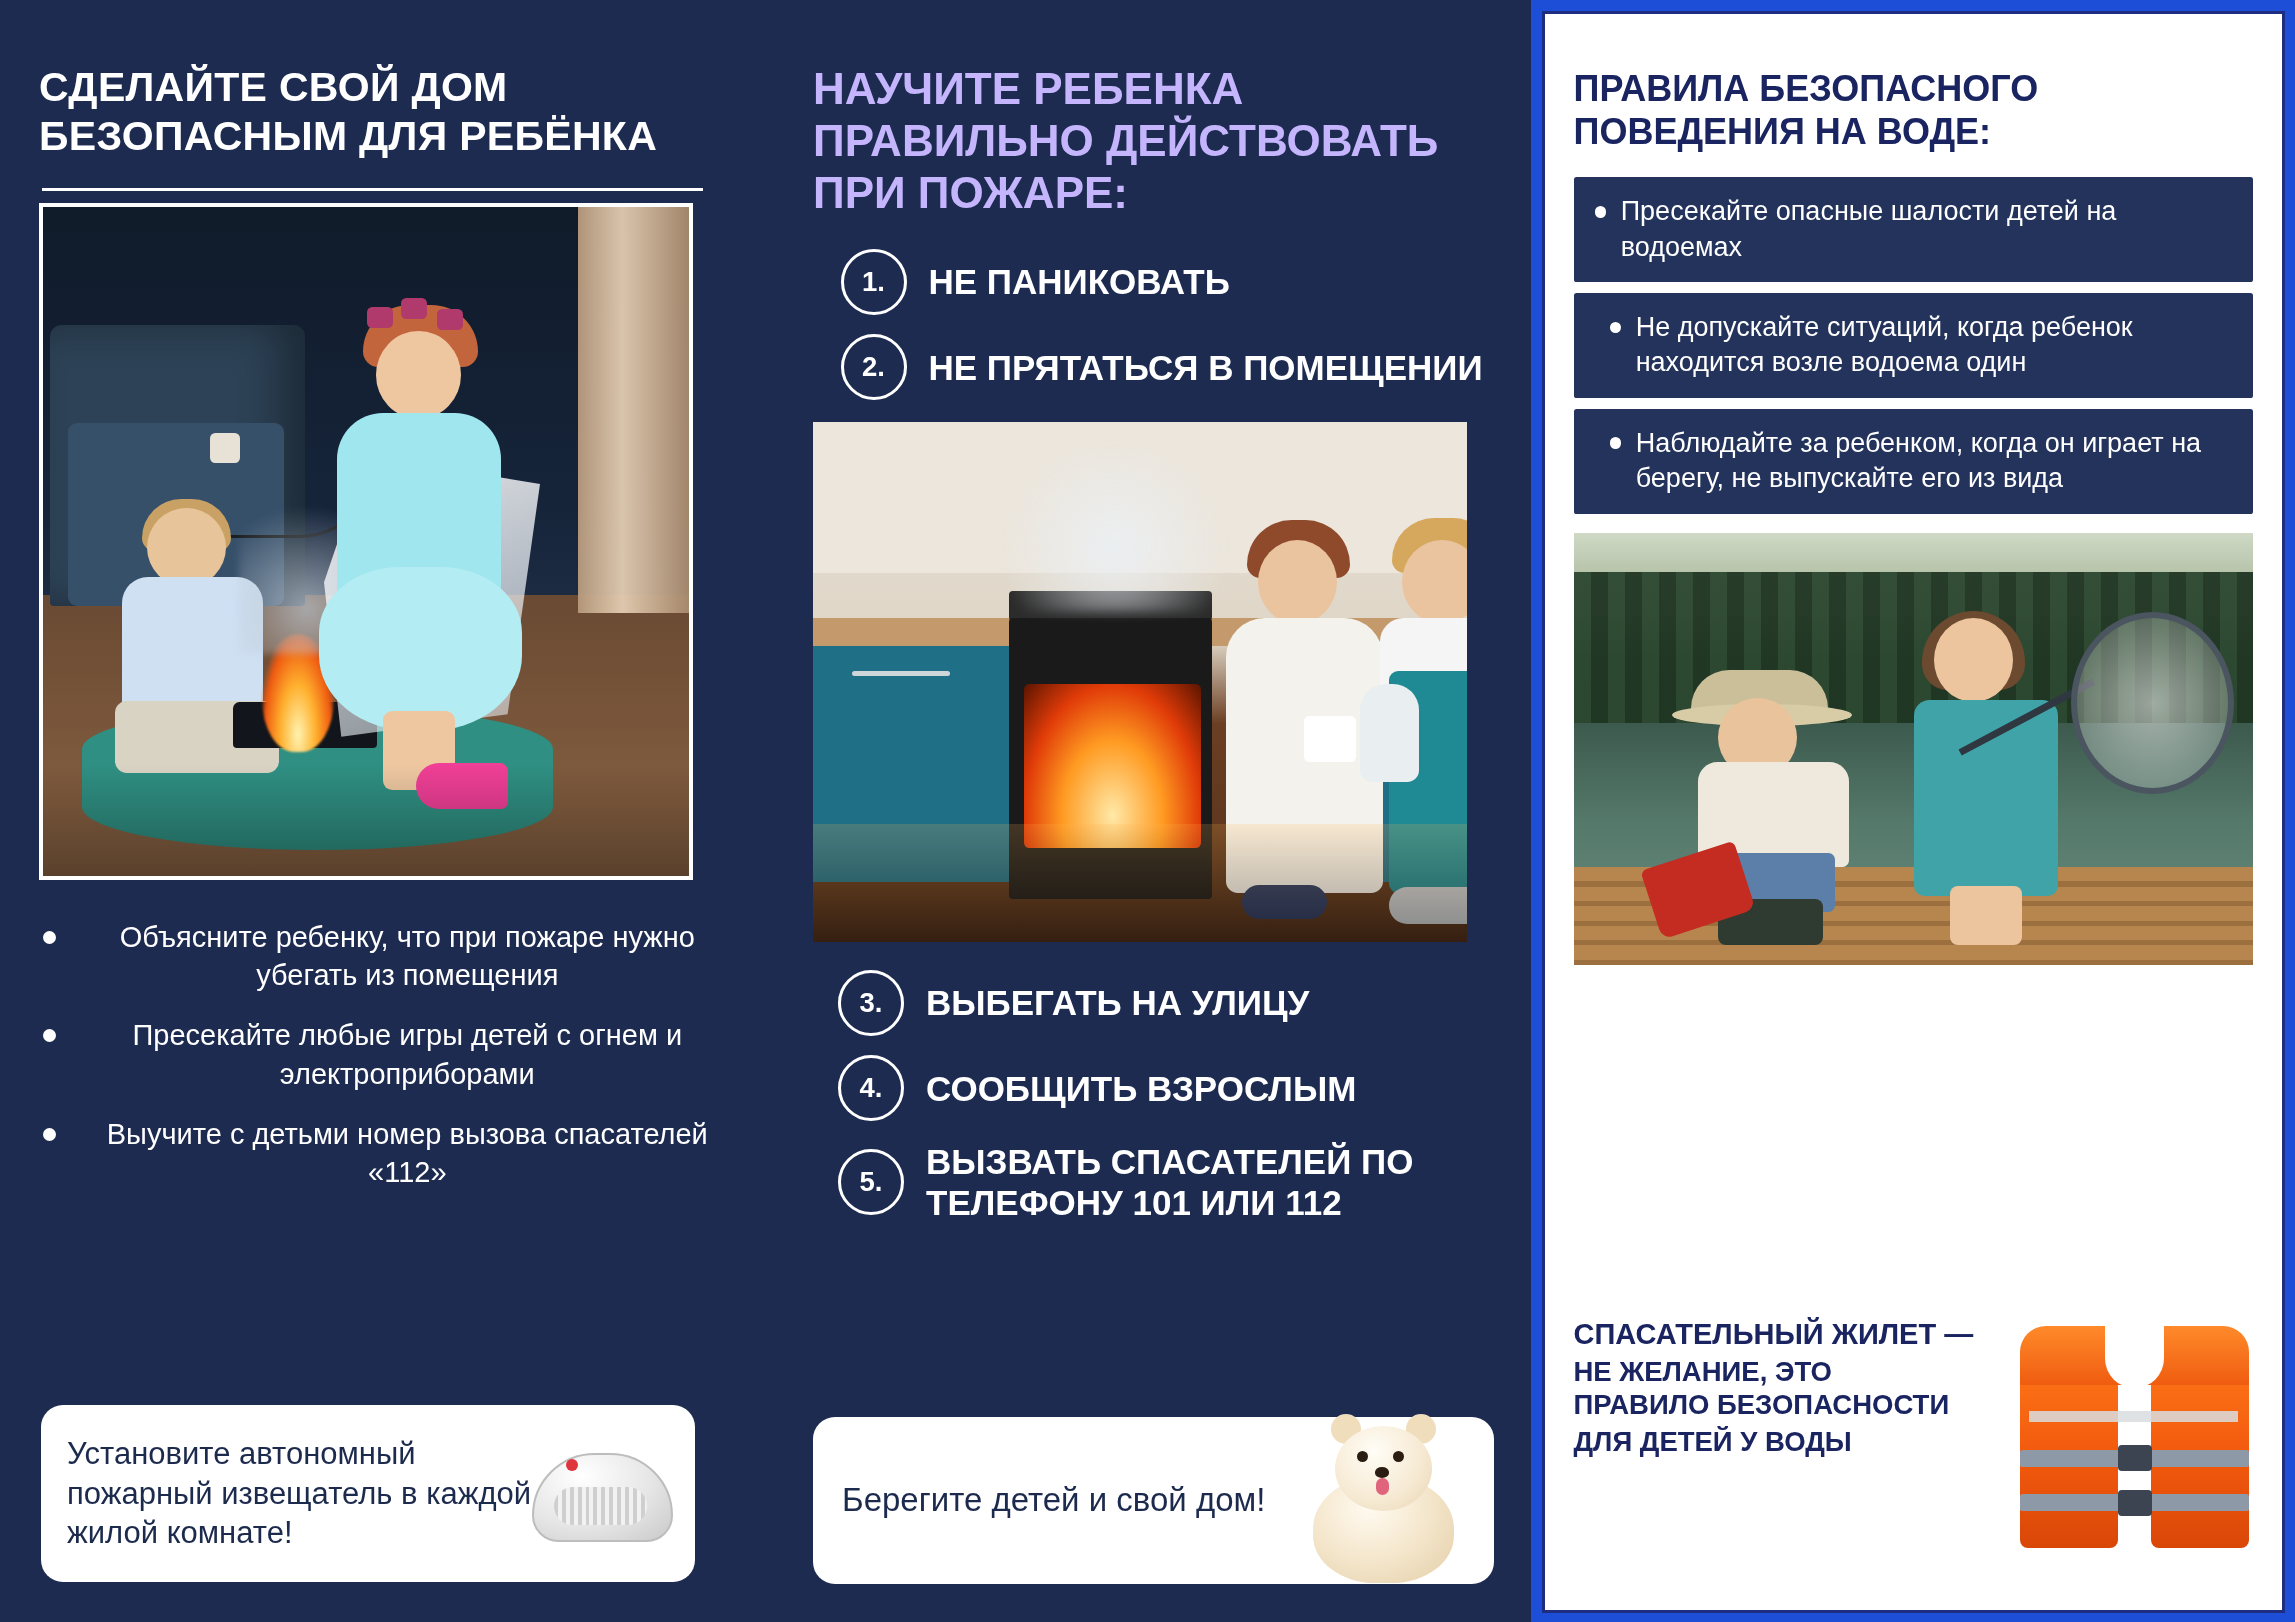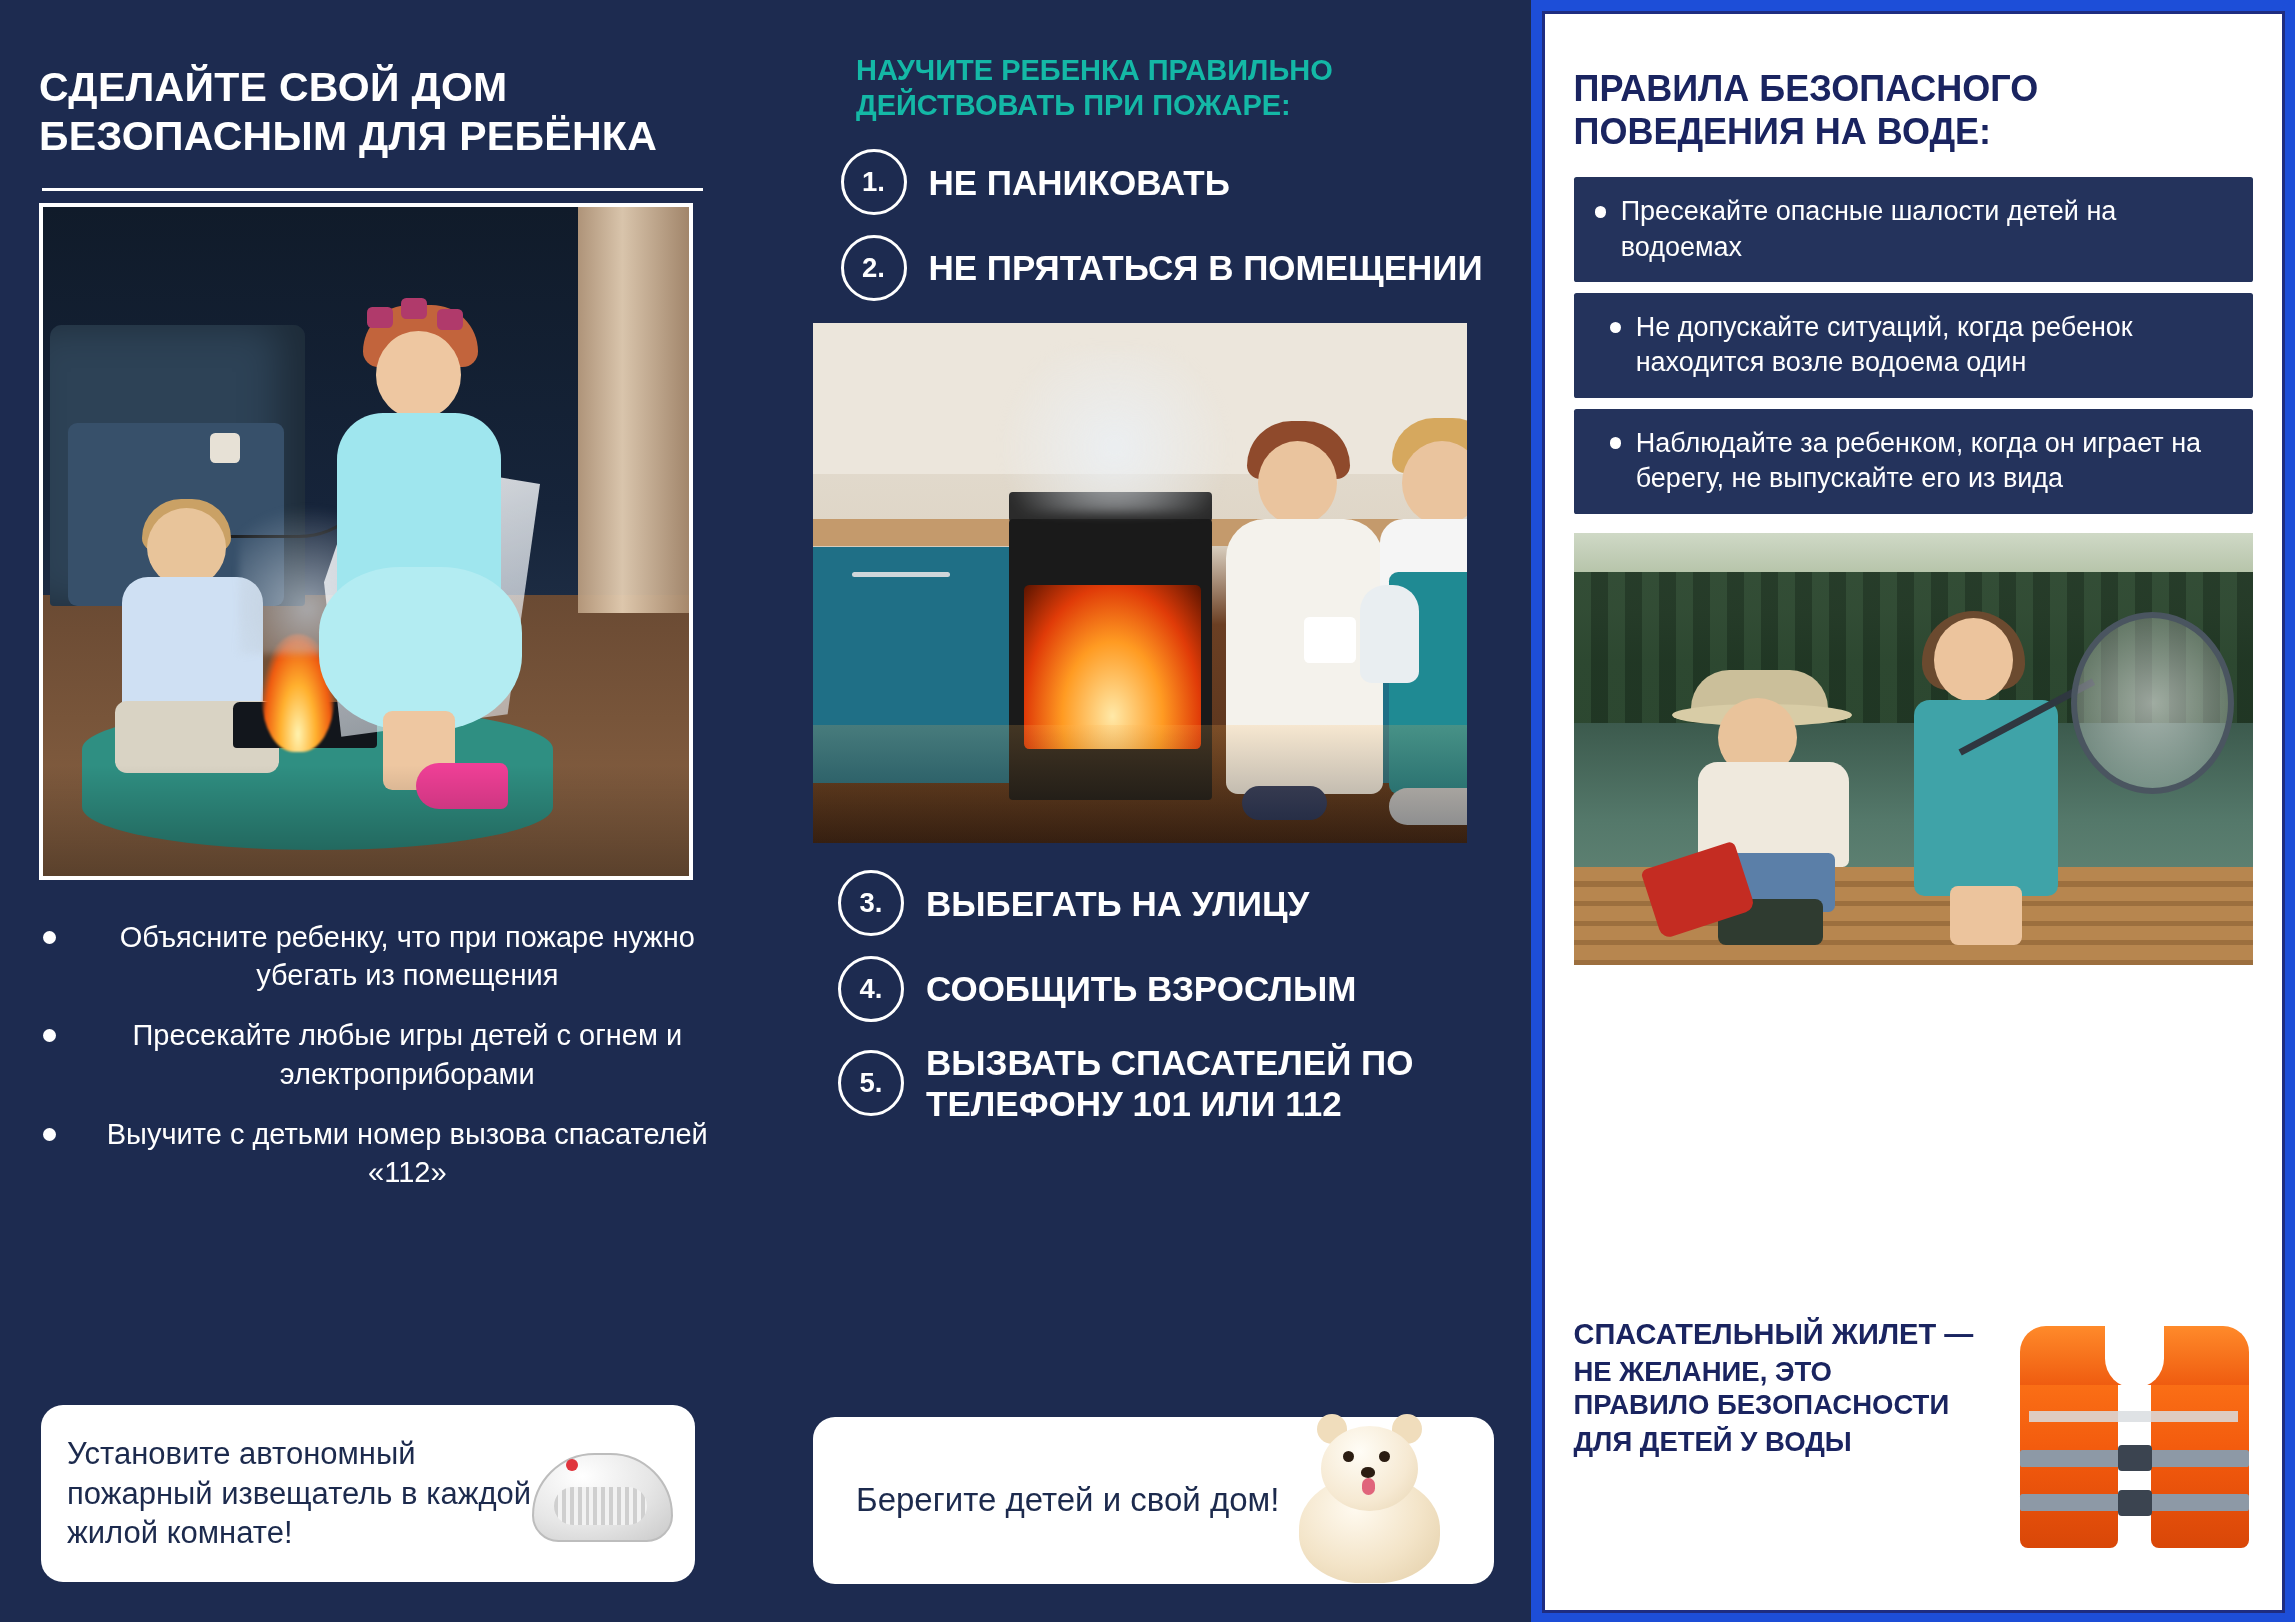--- a/index.html
+++ b/index.html
@@ -193,21 +193,21 @@
   
   .col2 {
     position: relative;
     width: 749px;
     height: 1623px;
     background: #1d2b50;
     box-sizing: border-box;
     padding: 34px 33px 0 31px;
   }
   .c2-title {
-    color:#14b8a6; font-weight:bold; font-size:29px; line-height:1.18;margin-left:43px;
+    color:#c4b5fd; font-weight:bold; font-size:44px; line-height:1.18;
   }
   .c2-steps-top { margin-top: 27.5px; margin-left: 27.5px; }
   .step {
     display:flex; align-items:center; margin-bottom: 19.6px;
   }
   .step .num {
     flex:0 0 auto;
     width: 60px; height: 60px; border-radius:50%;
     border: 3.3px solid #ffffff;
     color:#ffffff; font-weight:bold; font-size:27.5px;
@@ -250,21 +250,21 @@
     background:linear-gradient(180deg, rgba(255,180,80,.18), rgba(0,0,0,.35));}
   .ph2-slipperA{position:absolute; left:429px; bottom:23px; width:85px; height:34px; background:#2b3a63; border-radius:17px;}
   .ph2-slipperB{position:absolute; left:576px; bottom:18.3px; width:98px; height:37px; background:#c8ccd1; border-radius:18.3px;}
 
   .c2-steps-bottom { margin-top: 27.5px; margin-left: 25px; }
   .c2-callout {
     position: absolute;
     left: 31px; bottom: 39px;
     width: 681px; height: 167px;
     background: #ffffff; border-radius: 22px;
-    display:flex; align-items:center; padding: 0 43px; box-sizing:border-box;
+    display:flex; align-items:center; padding: 0 29px; box-sizing:border-box;
   }
   .c2-callout .txt { color:#1c2a4d; font-size:33px; line-height:1.3; flex:1; }
   .dog { position:relative; width:164px; height:164px; flex:0 0 auto; }
   .dog .body{position:absolute; left:11.8px; bottom:0; width:141px; height:108px; border-radius:50% 50% 44% 44%;
     background: radial-gradient(ellipse at 40% 30%, #fffaf0 0%, #f3e4c8 55%, #e2cda6 100%);}
   .dog .head{position:absolute; left:34px; bottom:72px; width:97px; height:85px; border-radius:50%;
     background: radial-gradient(ellipse at 40% 30%, #fffdf6 0%, #f6e9d2 60%, #e6d3b0 100%);}
   .dog .earL{position:absolute; left:30px; bottom:139px; width:30px; height:30px; background:#f0ddbc; border-radius:50% 50% 3.9px 50%;}
   .dog .earR{position:absolute; left:105px; bottom:139px; width:30px; height:30px; background:#f0ddbc; border-radius:50% 50% 50% 3.9px;}
   .dog .eyeL,.dog .eyeR{position:absolute; width:11px; height:11px; border-radius:50%; background:#2b1d12; bottom:121px;}

